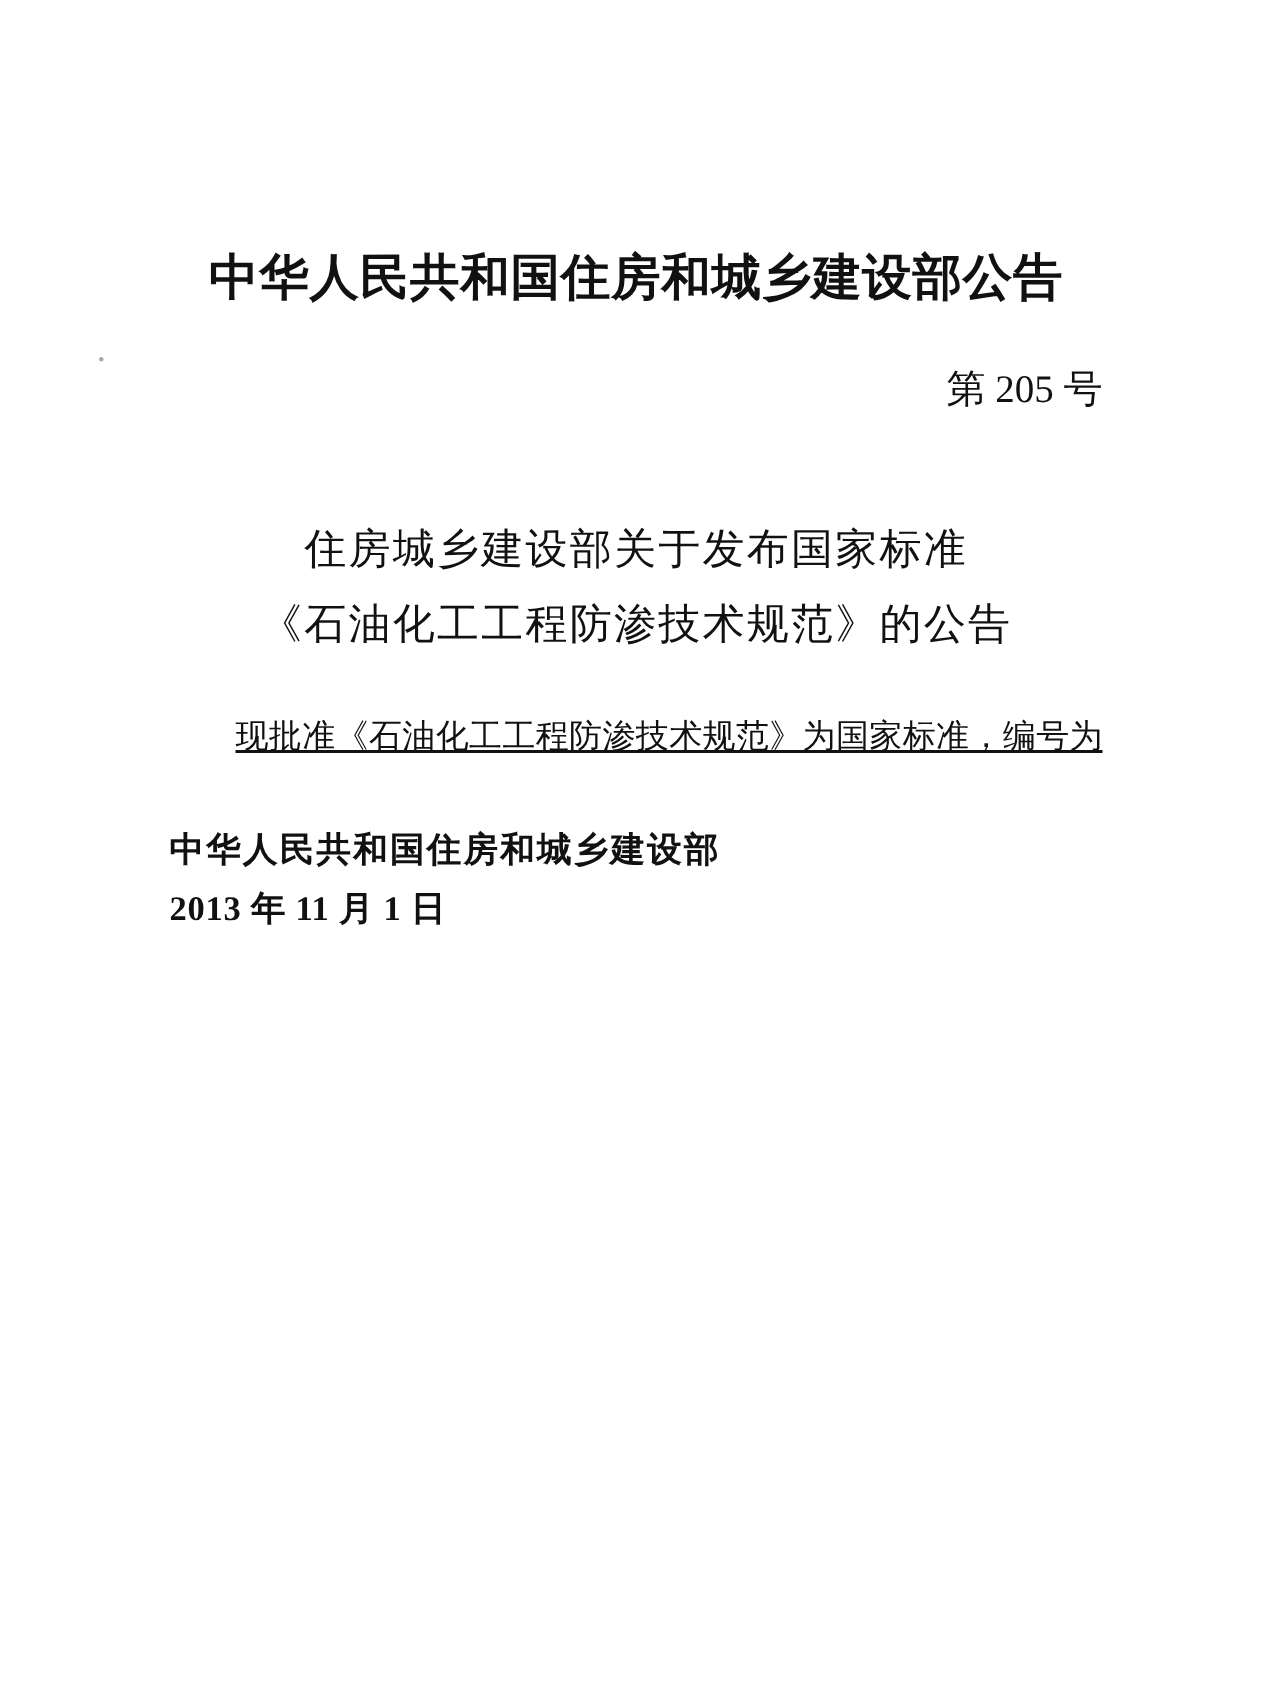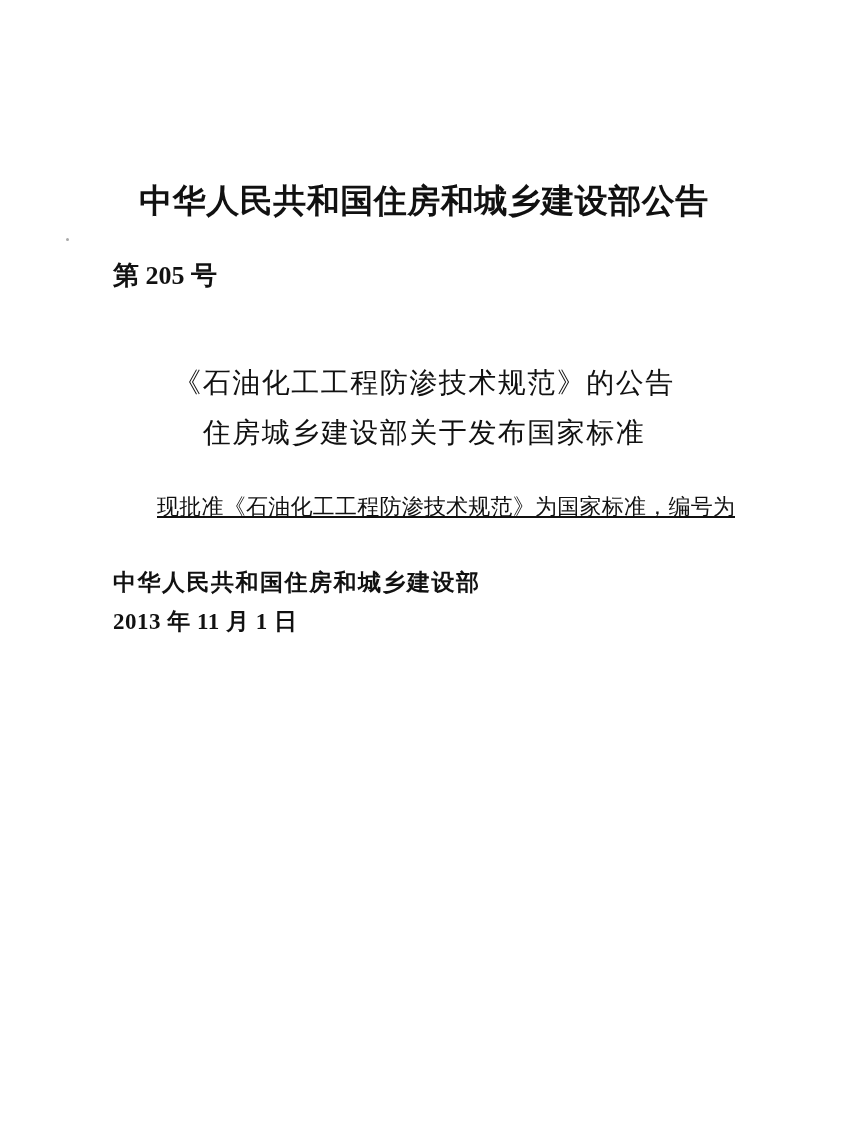--- a/index.html
+++ b/index.html
@@ -20,36 +20,36 @@
   .speck {
     position: absolute;
     left: 66px;
     top: 238px;
     width: 3px;
     height: 3px;
     background: #a9a9a9;
     border-radius: 50%;
   }
   .title {
-    margin: 16px;
+    margin: 0;
     font-family: "Liberation Sans", "DejaVu Sans", sans-serif;
     font-weight: bold;
     font-size: 33px;
     line-height: 40px;
     letter-spacing: 0.5px;
     text-align: center;
     white-space: nowrap;
   }
   .issue-number {
     margin-top: 40px;
     font-family: "Liberation Serif", "DejaVu Serif", serif;
-    font-weight: bold;
+    font-weight: normal;
     font-size: 26px;
     line-height: 30px;
-    text-align: left;
+    text-align: right;
   }
   .subtitle {
     margin-top: 67px;
     font-family: "Liberation Serif", "DejaVu Serif", serif;
     font-weight: 500;
     font-size: 28px;
     line-height: 50px;
     letter-spacing: 1.5px;
     text-align: center;
   }
@@ -99,22 +99,22 @@
 
 <div class="page">
 
   <div class="speck"></div>
 
   <h1 class="title">中华人民共和国住房和城乡建设部公告</h1>
 
   <div class="issue-number">第 205 号</div>
 
   <div class="subtitle">
+    <div>住房城乡建设部关于发布国家标准</div>
     <div>《石油化工工程防渗技术规范》的公告</div>
-    <div>住房城乡建设部关于发布国家标准</div>
   </div>
 
   <div class="body-text">
     <div class="line indent just">现批准《石油化工工程防渗技术规范》为国家标准，编号为</div>
   </div>
 
   <div class="signature">中华人民共和国住房和城乡建设部</div>
 
   <div class="date">2013 年 11 月 1 日</div>
 

